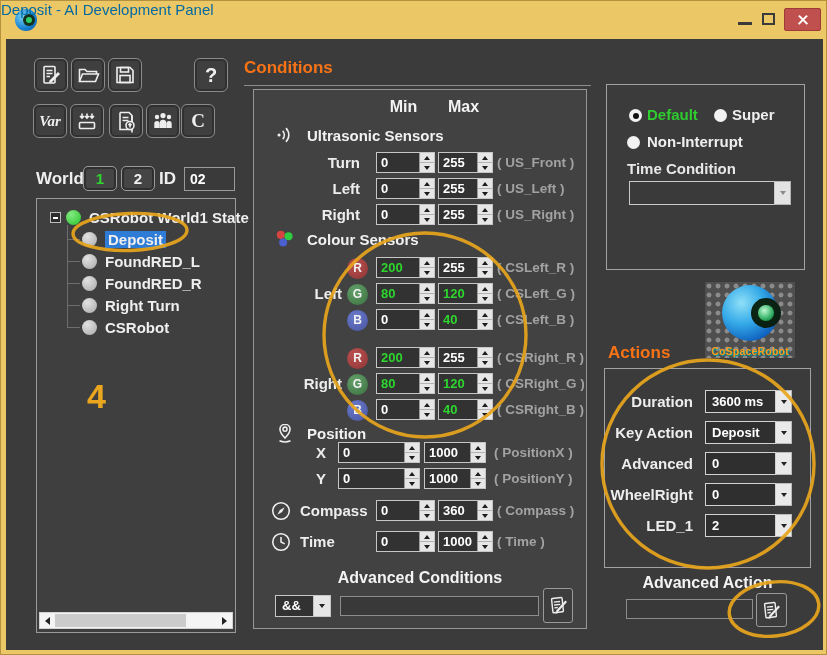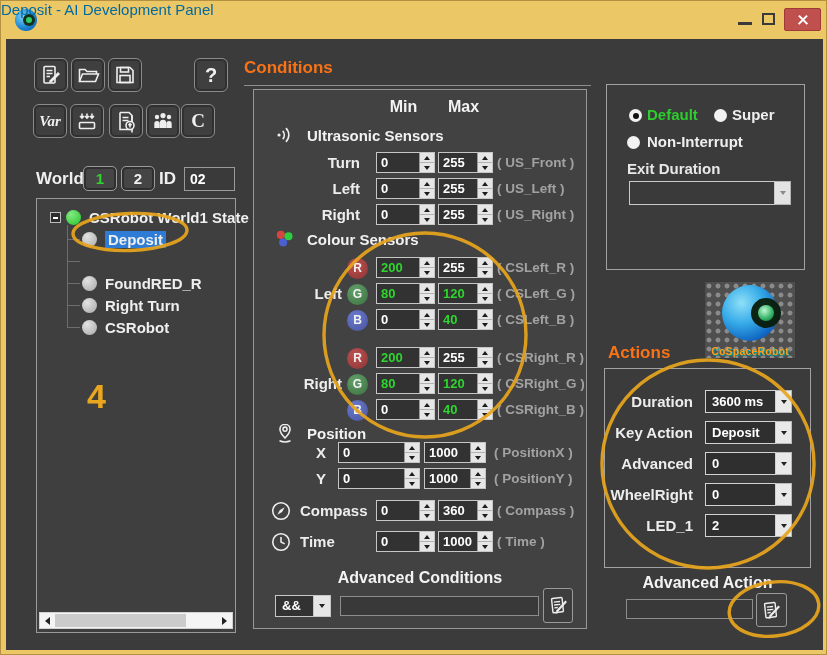--- a/index.html
+++ b/index.html
@@ -209,20 +209,24 @@
       <i class="hstub" style="top:128px"></i>
       <div class="trow" style="left:13px;top:7px">
         <i class="tminus"></i>
         <i class="tcirc grn"></i>
         <span>CSRobot World1 State</span>
       </div>
       <div class="trow" style="left:45px;top:29px">
         <i class="tcirc gry"></i>
         <span class="sel">Deposit</span>
       </div>
+      <div class="trow" style="left:45px;top:51px">
+        <i class="tcirc gry"></i>
+        <span>FoundRED_L</span>
+      </div>
       <div class="trow" style="left:45px;top:73px">
         <i class="tcirc gry"></i>
         <span>FoundRED_R</span>
       </div>
       <div class="trow" style="left:45px;top:95px">
         <i class="tcirc gry"></i>
         <span>Right Turn</span>
       </div>
       <div class="trow" style="left:45px;top:117px">
         <i class="tcirc gry"></i>
@@ -661,21 +665,21 @@
       </div>
     </div>
 
     <div class="sbox">
       <span class="radio on" style="left:22px;top:24px"></span>
       <span class="rlab grntxt" style="left:40px;top:21px">Default</span>
       <span class="radio" style="left:107px;top:24px"></span>
       <span class="rlab" style="left:125px;top:21px">Super</span>
       <span class="radio" style="left:20px;top:51px"></span>
       <span class="rlab" style="left:40px;top:48px">Non-Interrupt</span>
-      <span class="eclab" style="left:20px;top:75px">Exit Duration</span>
+      <span class="eclab" style="left:20px;top:75px">Time Condition</span>
       <div class="ecdd" style="left:22px;top:96px">
         <span class="ecf"></span>
         <span class="ecb">
             <i class="tdsm"></i>
           </span>
       </div>
     </div>
 
     <div class="logo">
       <i class="lsphere"></i>

